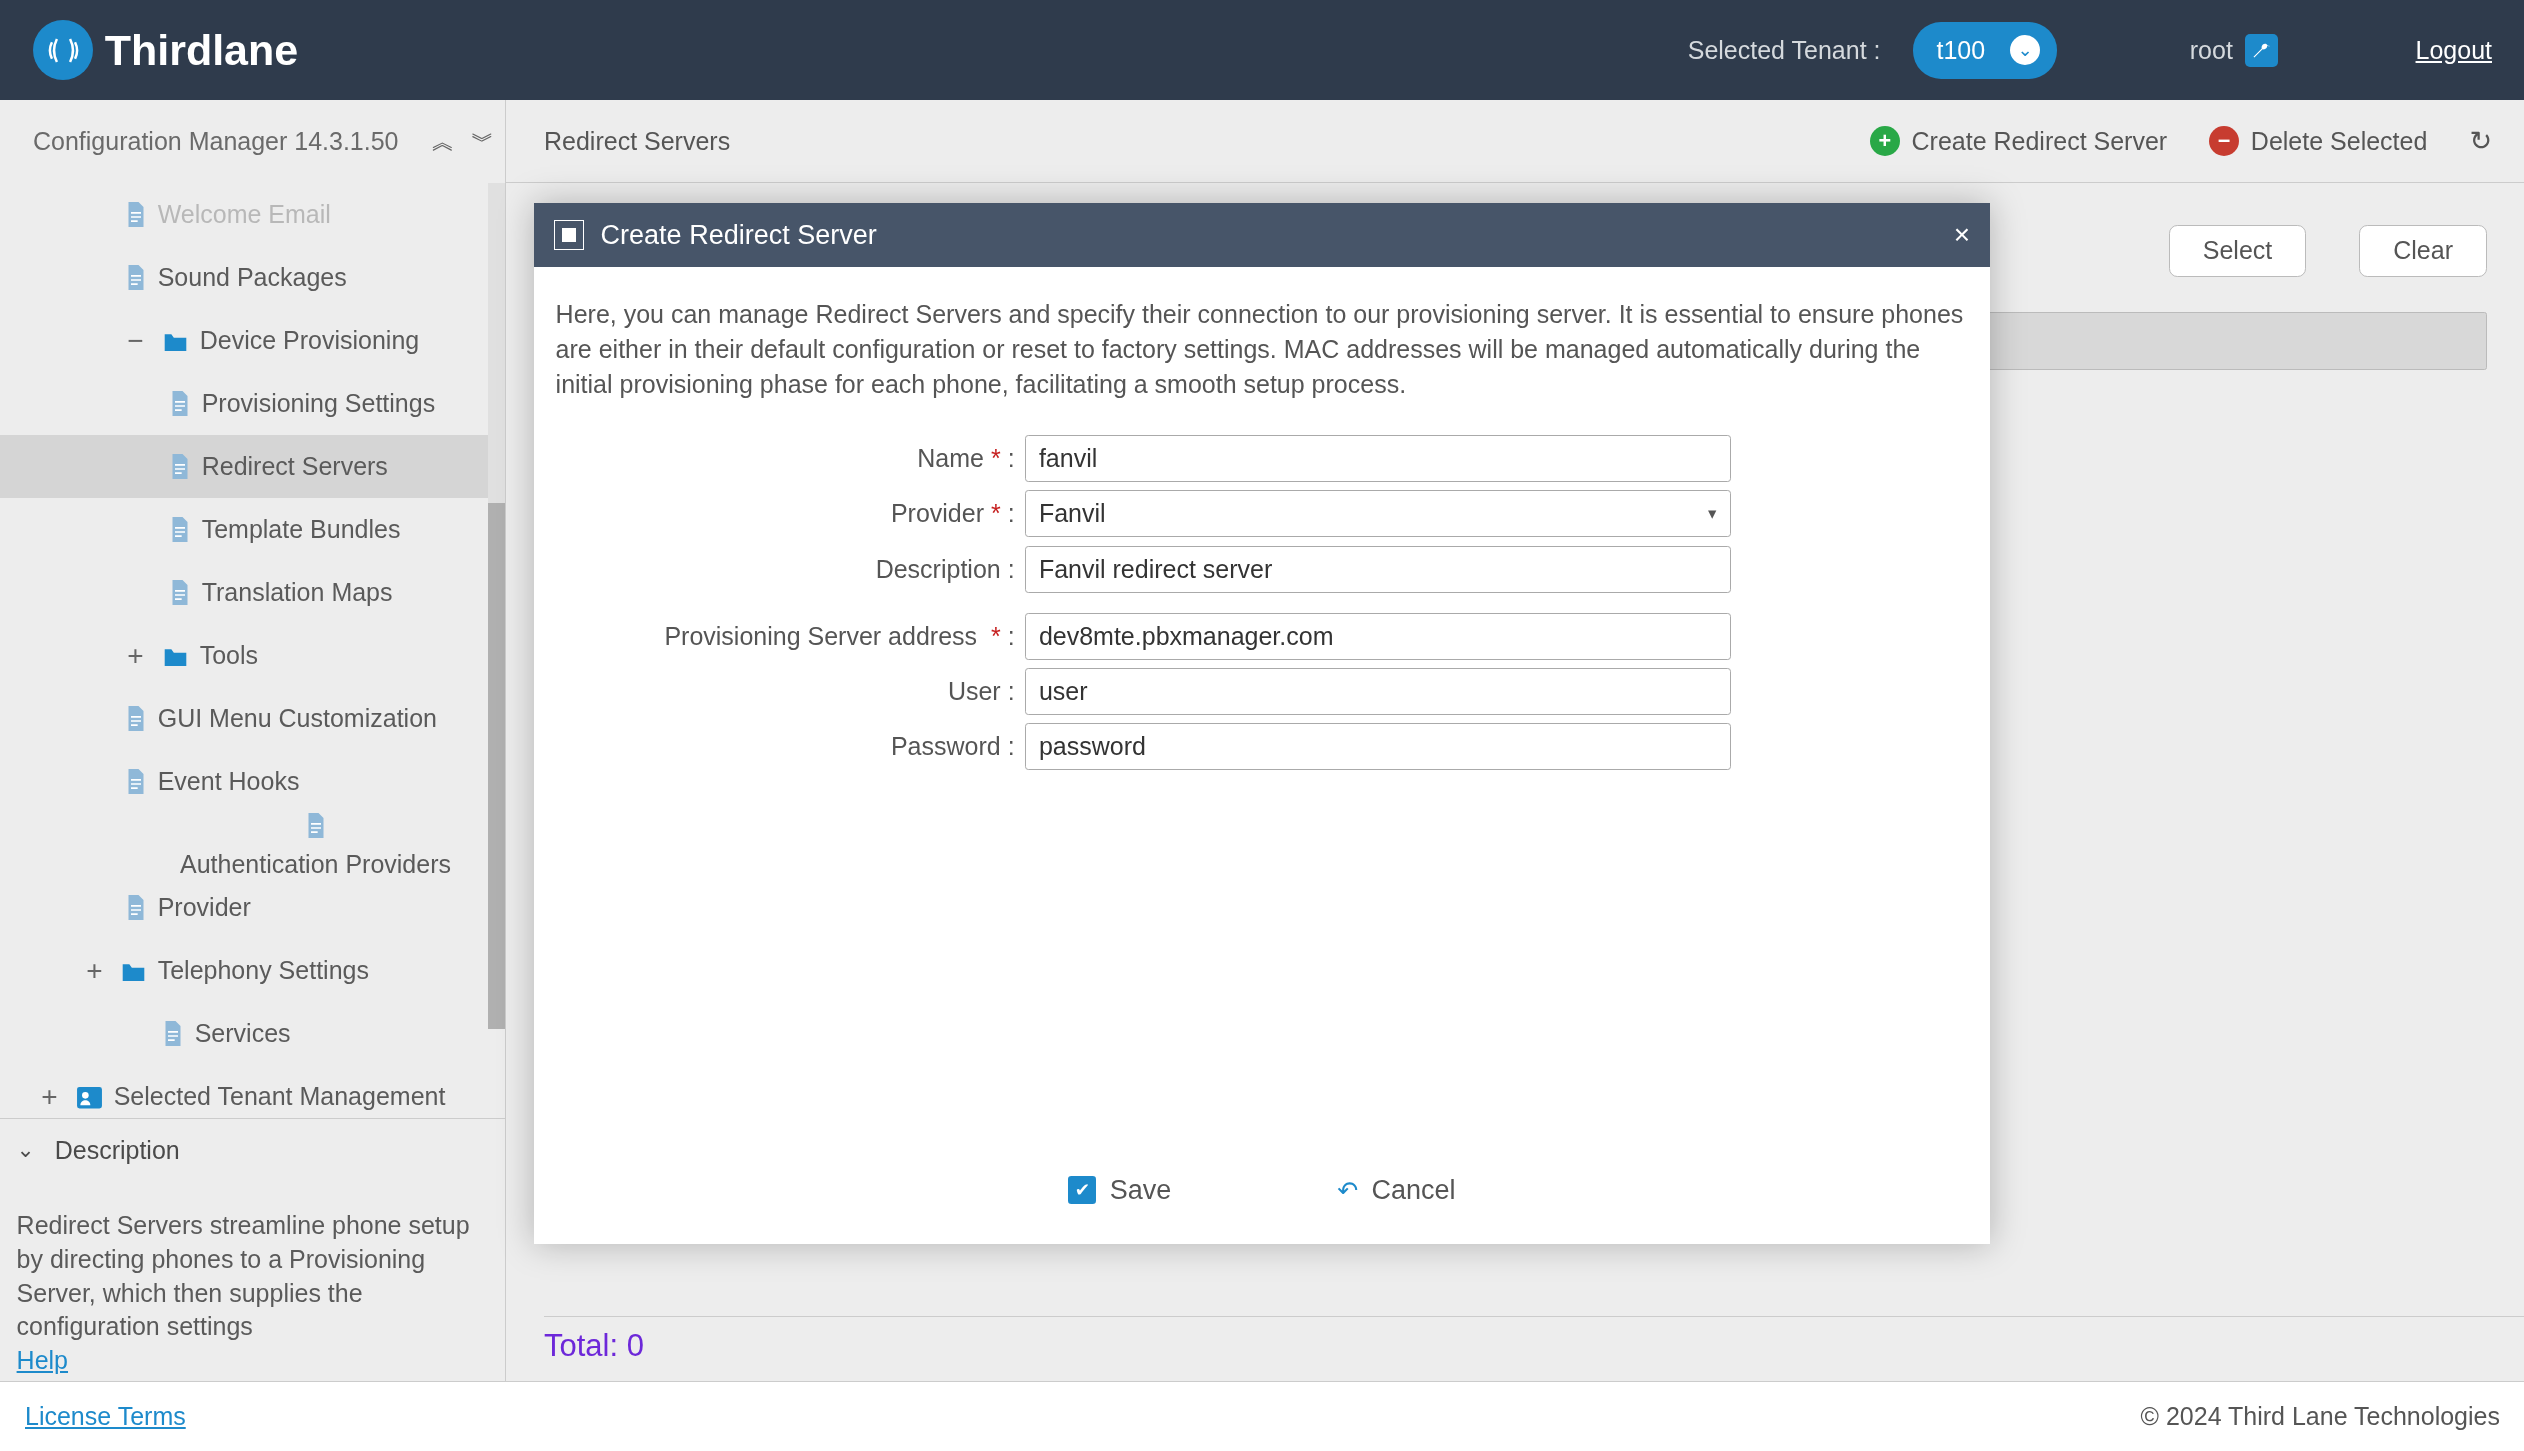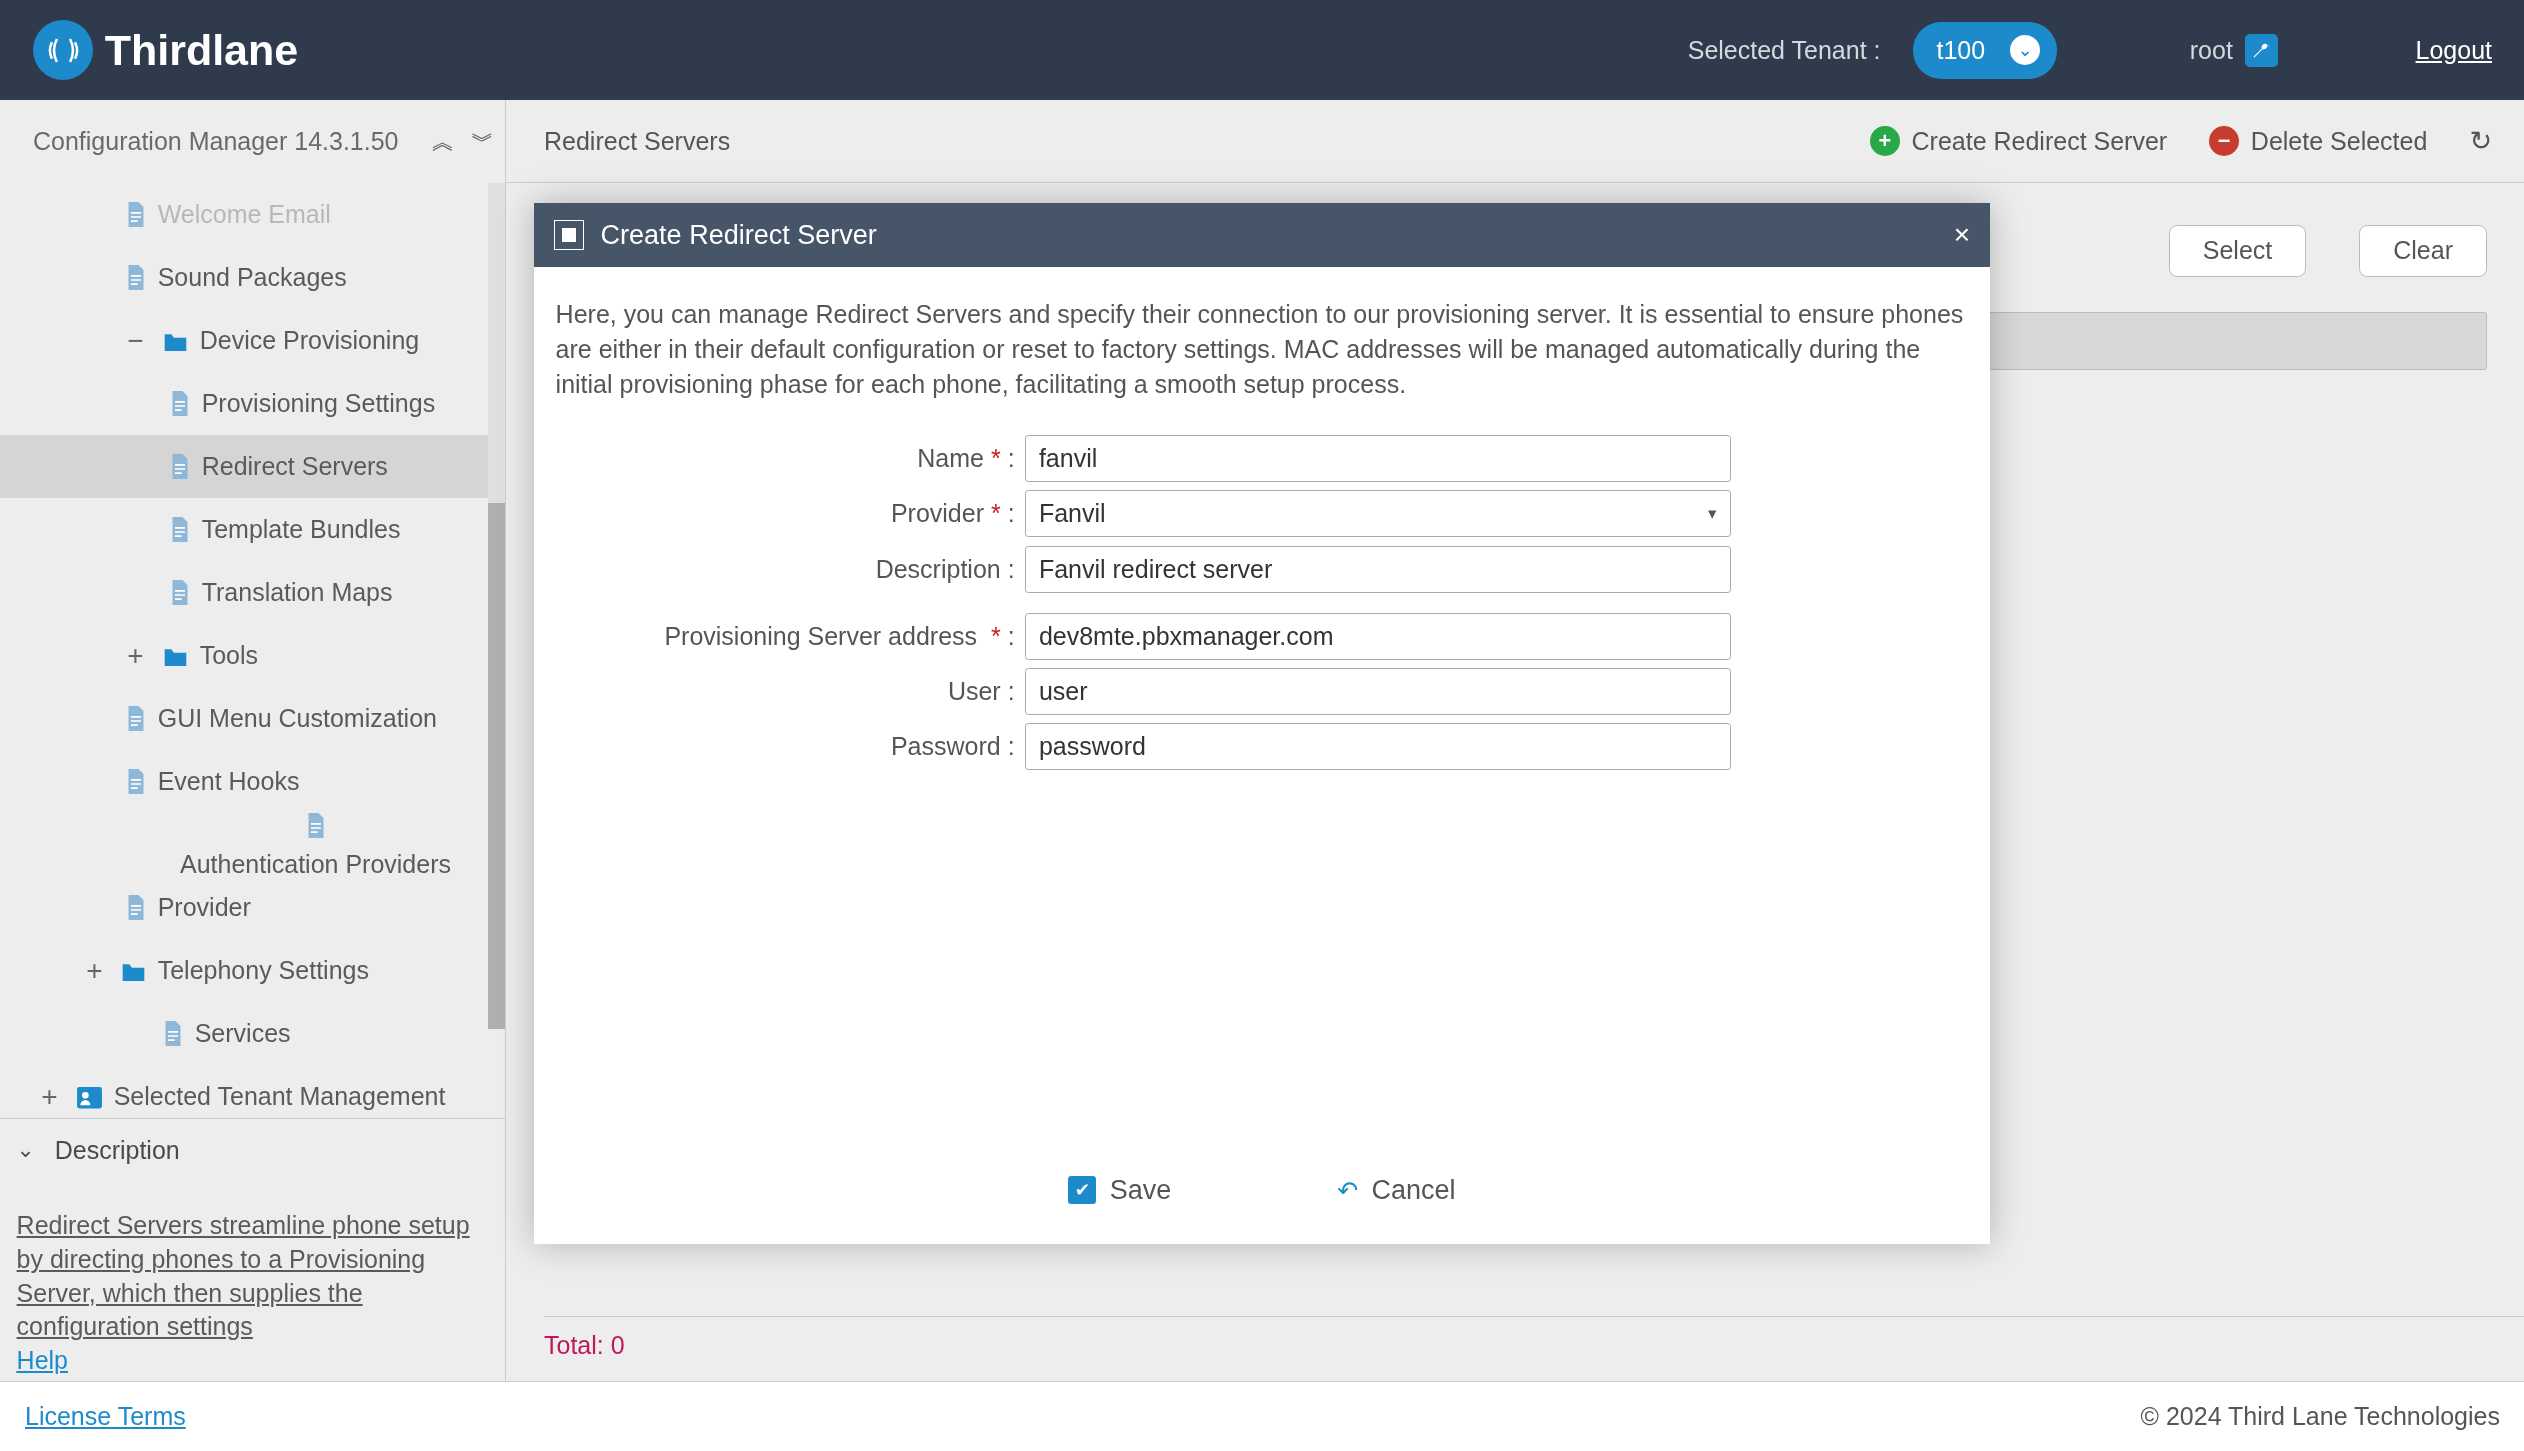--- a/index.html
+++ b/index.html
@@ -33,21 +33,21 @@
 .nav-item .toggle { position:absolute; left:90px; width:25px; text-align:center; color:#666; font-size:28px; }
 .nav-item.active { background:#d5d5d5; }
 .file-icon { width:20px; height:25px; display:inline-block; flex-shrink:0; }
 .file-icon svg { width:100%; height:100%; }
 .folder-icon { width:25px; height:21.6px; display:inline-block; flex-shrink:0; }
 .folder-icon svg { width:100%; height:100%; fill:#1d8acb;}
 
 
 .desc-header { position:absolute; top:1118px; left:0; width:505px; height:63px; display:flex; align-items:center; padding-left:16.6px; gap:20px; color:#4a4a4a; font-size:25px; border-top:0.8px solid #ccc;}
 .desc-header .chev { font-size:21.6px;}
-.desc-body { position:absolute; top:1181px; left:0; width:505px; padding:28px 16.6px 0 16.6px; font-size:25px; color:#5a5a5a; line-height:1.35;text-decoration:underline;}
+.desc-body { position:absolute; top:1181px; left:0; width:505px; padding:28px 16.6px 0 16.6px; font-size:25px; color:#5a5a5a; line-height:1.35;}
 .desc-body a { color:#1d8acb; text-decoration:underline;}
 
 
 .main { position:absolute; top:100px; left:505px; right:0; bottom:0; background:#ededed; border-left:0.8px solid #ccc;}
 .toolbar { height:83px; border-bottom:0.8px solid #ccc; display:flex; align-items:center; padding:0 33px 0 38px;}
 .toolbar .page-title { font-size:25px; color:#555;}
 .toolbar-spacer { flex:1;}
 .toolbar-btn { display:flex; align-items:center; gap:11.7px; font-size:25px; color:#555; margin-left:42px;}
 .circle-icon { width:30px; height:30px; border-radius:50%; display:flex; align-items:center; justify-content:center; color:#fff; font-size:21.6px; font-weight:bold;}
 .circle-icon.green { background:#29a847;}
@@ -56,21 +56,21 @@
 
 .filters { padding:20px 38px 0 38px; display:flex; align-items:flex-start; gap:33px;}
 .filter-col label { font-size:25px; color:#555; display:block; margin-bottom:5px;}
 .filter-input { width:275px; height:50px; background:#fff; border:0.8px solid #bbb; border-radius:5px;}
 .filters-spacer { flex:1;}
 .pill-btn { height:52px; padding:0 33px; border:1.7px solid #bbb; border-radius:8.3px; background:#fff; color:#555; font-size:25px; display:flex; align-items:center; margin-top:21.6px;}
 
 .table-header { margin:25px 38px 0 38px; height:58px; background:#d8d8d8; border:0.8px solid #bbb; border-radius:2.5px; display:flex; align-items:center; padding-left:16.6px;}
 .table-header input[type=checkbox] { width:25px; height:25px;}
 
-.total-bar { position:absolute; left:38px; right:0; bottom:77px; height:58px; border-top:0.8px solid #ccc; display:flex; align-items:center; font-size:25px; color:#be185d;}
+.total-bar { position:absolute; left:38px; right:0; bottom:77px; height:58px; border-top:0.8px solid #ccc; display:flex; align-items:center; font-size:31px; color:#6d28d9;}
 
 .footer { position:absolute; left:0; right:0; bottom:0; height:70px; background:#fff; border-top:0.8px solid #ccc; display:flex; align-items:center; padding:0 25px; font-size:25px;}
 .footer .left a { color:#1d8acb; text-decoration:underline;}
 .footer .spacer{flex:1;}
 
 
 .modal-overlay { position:absolute; inset:0; pointer-events:none;}
 .modal { position:absolute; top:203px; left:534px; width:1456px; height:1041px; background:#fff; box-shadow:0 0 33px rgba(0,0,0,.25); display:flex; flex-direction:column; pointer-events:auto;}
 .modal-header { height:64px; background:#475569; color:#fff; display:flex; align-items:center; padding:0 20px; gap:16.6px; font-size:27px;}
 .modal-header .square { width:30px; height:30px; border:1.7px solid #fff; display:flex; align-items:center; justify-content:center;}

